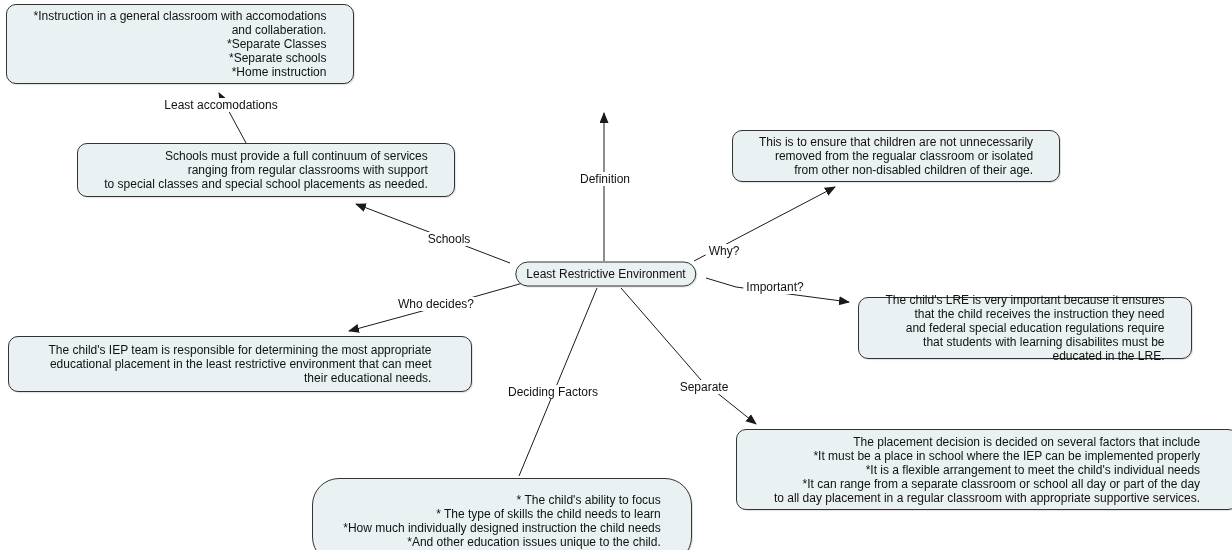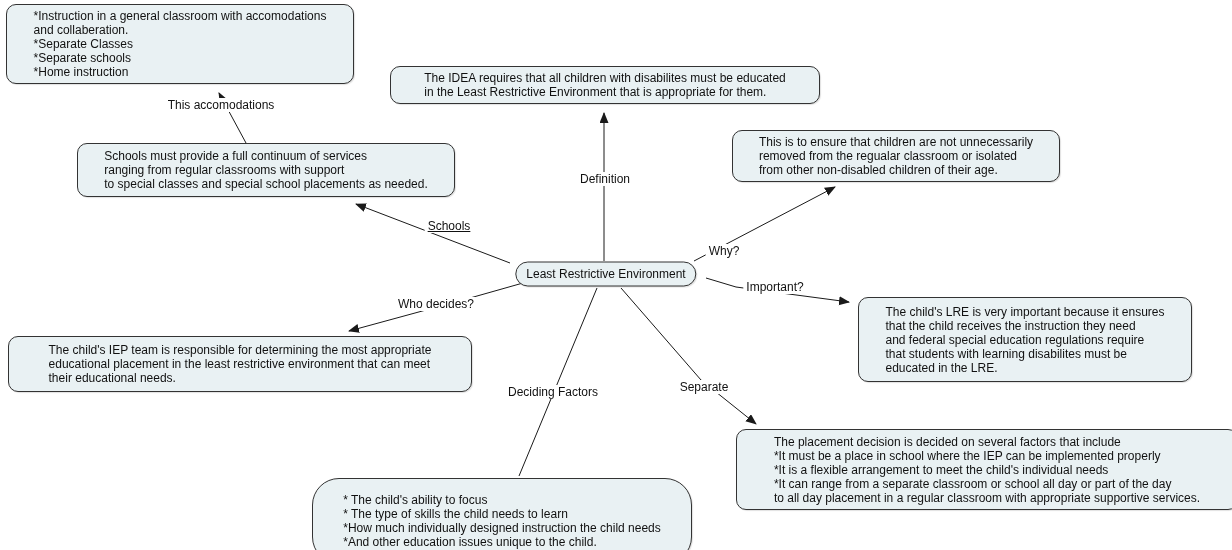--- a/index.html
+++ b/index.html
@@ -20,21 +20,21 @@
   }
   #links{position:absolute;left:0;top:0;width:1232px;height:550px;}
   #links line,#links polyline{stroke:var(--line);stroke-width:1;fill:none;}
   .box{
     position:absolute;
     box-sizing:border-box;
     background:var(--node-fill);
     border:1px solid var(--node-border);
     border-radius:10px;
     display:flex;align-items:center;justify-content:center;
-    text-align:left;
+    text-align:right;
     white-space:pre-line;
     font-size:12px;line-height:14px;
     padding:2px 4px;
     box-shadow:1px 1px 1px rgba(0,0,0,0.12);
   }
   .box.square{border-radius:10px;margin-left:12px;}
   .center-node{
     position:absolute;
     box-sizing:border-box;
     background:var(--node-fill);
@@ -75,34 +75,32 @@
     <polyline points="621,288 701,380 756,424" marker-end="url(#arrow)"></polyline>
     <line x1="246" y1="143" x2="219" y2="93" marker-end="url(#arrow)"></line>
   </svg>
 
   <div class="box" style="left:6px;top:4px;width:348px;height:80px;">*Instruction in a general classroom with accomodations
 and collaberation.
 *Separate Classes
 *Separate schools
 *Home instruction</div>
 
-  <div class="box" style="left:390px;top:66px;width:430px;height:38px;">The IDEA requires that all children with disabilites must be educated
-in the Least Restrictive Environment that is appropriate for them.</div>
 
   <div class="box" style="left:77px;top:143px;width:378px;height:54px;">Schools must provide a full continuum of services
 ranging from regular classrooms with support
 to special classes and special school placements as needed.</div>
 
   <div class="box" style="left:732px;top:130px;width:328px;height:52px;">This is to ensure that children are not unnecessarily
 removed from the regualar classroom or isolated
 from other non-disabled children of their age.</div>
 
   <div class="center-node" style="left:606px;top:274px;">Least Restrictive Environment</div>
 
-  <div class="box" style="left:858px;top:297px;width:334px;height:85px;">The child's LRE is very important because it ensures
+  <div class="box" style="left:858px;top:297px;width:334px;height:62px;">The child's LRE is very important because it ensures
 that the child receives the instruction they need
 and federal special education regulations require
 that students with learning disabilites must be
 educated in the LRE.</div>
 
   <div class="box" style="left:8px;top:336px;width:464px;height:56px;">The child's IEP team is responsible for determining the most appropriate
 educational placement in the least restrictive environment that can meet
 their educational needs.</div>
 
   <div class="box square" style="left:724px;top:429px;width:502px;height:81px;">The placement decision is decided on several factors that include
@@ -115,23 +113,23 @@
 * The type of skills the child needs to learn
 *How much individually designed instruction the child needs
 *And other education issues unique to the child.</div>
 
   <div class="link-label" style="left:605px;top:179px;">Definition</div>
 
   <div class="link-label" style="left:724px;top:251px;">Why?</div>
 
   <div class="link-label" style="left:775px;top:287px;">Important?</div>
 
-  <div class="link-label" style="left:449px;top:226px;text-decoration:underline;">Schools</div>
+  <div class="link-label" style="left:449px;top:239px;">Schools</div>
 
   <div class="link-label" style="left:436px;top:304px;">Who decides?</div>
 
   <div class="link-label" style="left:553px;top:392px;">Deciding Factors</div>
 
   <div class="link-label" style="left:704px;top:387px;">Separate</div>
 
-  <div class="link-label" style="left:221px;top:105px;">This accomodations</div>
+  <div class="link-label" style="left:221px;top:105px;">Least accomodations</div>
 
 </div>
 
 </body></html>

